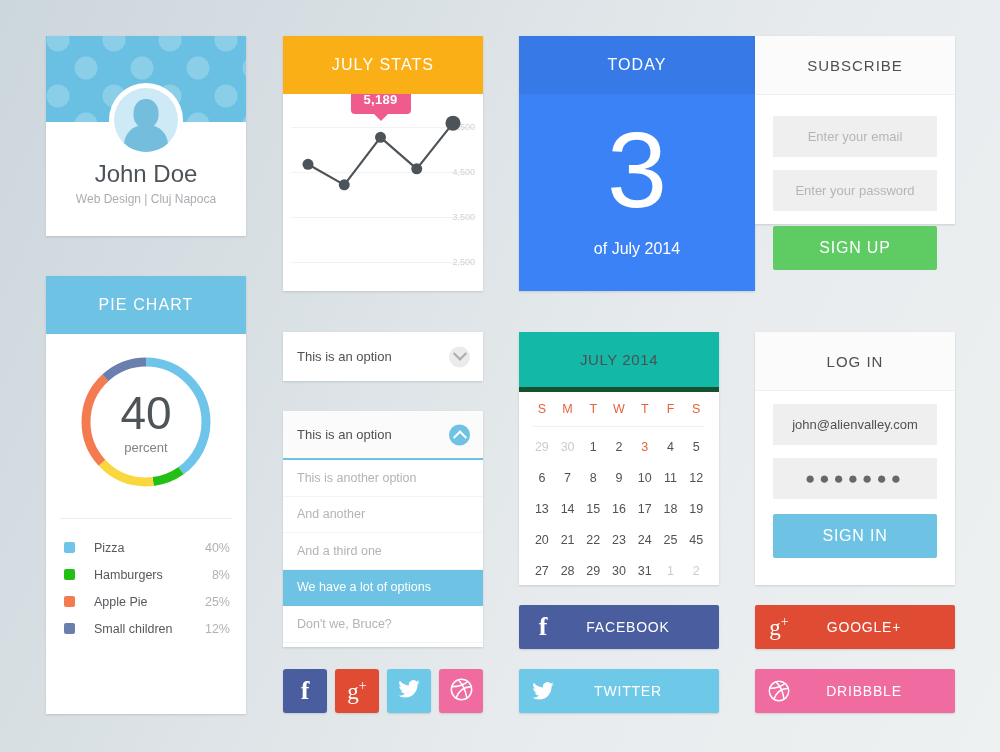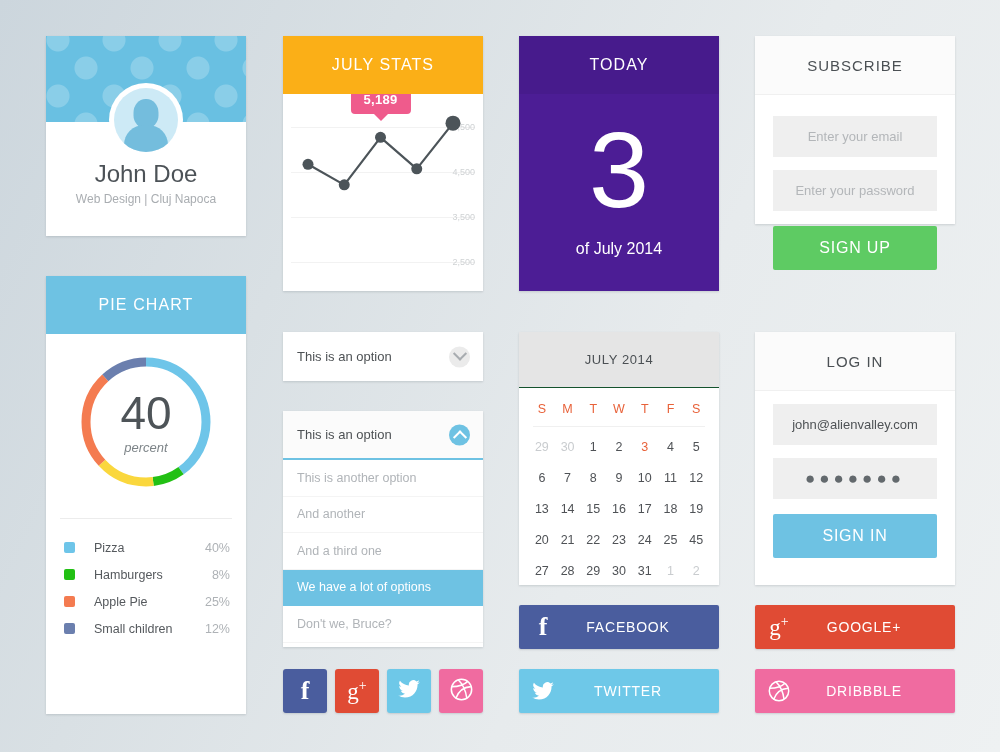--- a/index.html
+++ b/index.html
@@ -77,21 +77,21 @@
   #pie-header {
     position:absolute; left:0; top:0; width:100%; height:58px;
     background: #6ec2e3; font-size: 16px; text-align: center;
   }
   .donut-wrap { position:absolute; left:50%; top:76px; transform: translateX(-50%); width:140px; height:140px; }
   .donut-center {
     position:absolute; left:50%; top:50%; transform:translate(-50%,-50%);
     text-align:center; width: 110px;
   }
   #pie-value { font-size: 46px; color: #4e5458; line-height: 1; font-weight: 300; }
-  #pie-unit { font-size: 13px; color: #7d8488; margin-top: 4px; font-style: italic; }
+  #pie-unit { font-size: 13px; color: #7d8488; margin-top: 4px; }
   .legend-div { position:absolute; left:14px; right:14px; top: 242px; height:1px; background:#ececec; }
   .legend { position:absolute; left:18px; right:16px; top: 258px; }
   .legend-row { display:flex; align-items:center; height: 27px; font-size: 12.5px; }
   .legend-sw { width: 11px; height: 11px; border-radius: 2px; flex: 0 0 auto; }
   .legend-label { margin-left: 19px; color: #55595d; flex: 1 1 auto; }
   .legend-pct { color: #aeb2b6; font-size: 12.5px; }
 
   
   #stats-card { left: 283px; top: 36px; width: 200px; height: 255px; }
   #stats-header {
@@ -146,23 +146,23 @@
     font-size: 108px; line-height: 1; color:#ffffff; font-weight: 400;
   }
   #today-sub {
     position:absolute; left:0; right:0; bottom: 33px; text-align:center;
     font-size: 16px; color:#ffffff;
   }
 
   
   #calendar-card { left: 519px; top: 332px; width: 200px; height: 253px; }
   #calendar-header {
-    position:absolute; left:0; top:0; width:100%; height:55px; background:#e5e5e5;
+    position:absolute; left:0; top:0; width:100%; height:55px; background:#14b8a6;
     display:flex; align-items:center; justify-content:center;
-    font-size: 13px; color:#4b5054; letter-spacing:.6px; border-bottom: 1px solid #14532d;
+    font-size: 15px; color:#4b5054; letter-spacing:.6px; border-bottom: 5px solid #14532d;
   }
   .cal-body { position:absolute; left: 10px; right: 10px; top: 64px; }
   .cal-row { display:flex; }
   .cal-cell {
     flex:1 1 0; text-align:center; font-size: 12.5px; color:#4f5256;
     height: 31px; line-height: 31px;
   }
   .cal-dow { color:#e8623a; font-weight: 400; height: 26px; line-height: 26px; font-size: 12.5px;}
   .cal-divider { height:1px; background:#f0f0f0; margin: 4px 4px 5px 4px; }
   .cal-cell.muted { color:#c9cccf; }
@@ -320,21 +320,21 @@
     </div>
     <div class="dd-list" id="dd-list">
         <div class="dd-item">This is another option</div>
         <div class="dd-item">And another</div>
         <div class="dd-item">And a third one</div>
         <div class="dd-item selected">We have a lot of options</div>
         <div class="dd-item">Don't we, Bruce?</div>
       </div>
   </div>
 
-  <div class="card" id="today-card" style="background: #4c1d95;">
+  <div class="card" id="today-card" style="background: #3b82f6; padding-left: 36px;">
     <div class="card-header" id="today-header">TODAY</div>
     <div id="today-number">3</div>
     <div id="today-sub">of July 2014</div>
   </div>
 
   <div class="card" id="calendar-card">
     <div id="calendar-header">JULY 2014</div>
     <div class="cal-body">
       <div class="cal-row" id="cal-dow-row">
           <div class="cal-cell cal-dow">S</div>

